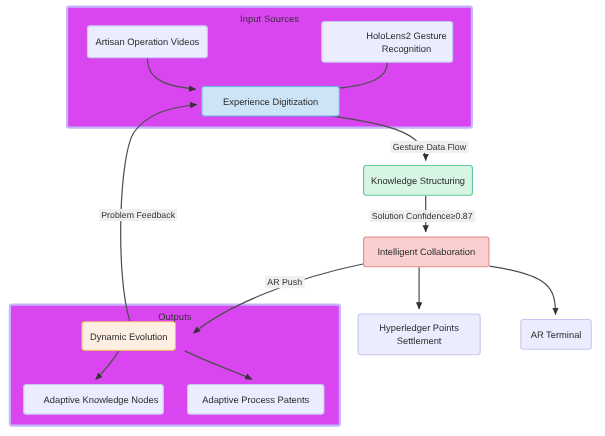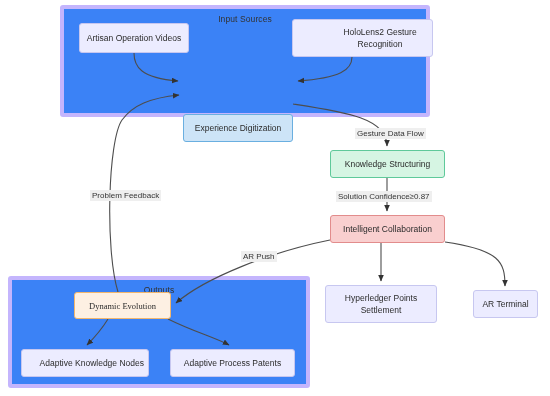--- a/index.html
+++ b/index.html
@@ -20,22 +20,22 @@
   svg.edges {
     position: absolute;
     left: 0;
     top: 0;
     width: 550px;
     height: 396px;
     pointer-events: none;
   }
   .cluster {
     position: absolute;
-    background: #3b82f6;
-    border: 4px solid #c4b5fd;
+    background: #d946ef;
+    border: 2px solid #c4b5fd;
     border-radius: 3px;
     box-sizing: border-box;
   }
   .cluster-label {
     position: absolute;
     left: 0;
     right: 0;
     top: 5px;
     text-align: center;
     font-size: 8.5px;
@@ -125,45 +125,45 @@
       <path d="M108,319 C100,332 92,340 87,345"></path>
 
       <path d="M168,319 C192,331 216,338 229,345"></path>
     </g>
   </svg>
 
   <div class="node n-purple" style="left:79px; top:23px; width:110px; height:30px;">
     <span>Artisan Operation Videos</span>
   </div>
 
-  <div class="node n-purple" style="left:292px; top:19px; width:141px; height:38px;padding-left:39px;">
+  <div class="node n-purple" style="left:292px; top:19px; width:120px; height:38px;padding-left:39px;">
     <span>HoloLens2 Gesture Recognition</span>
   </div>
 
-  <div class="node n-blue" style="left:183px; top:78px; width:110px; height:28px;margin-top:36px;">
+  <div class="node n-blue" style="left:183px; top:78px; width:126px; height:28px;">
     <span>Experience Digitization</span>
   </div>
 
-  <div class="node n-green" style="left:330px; top:150px; width:115px; height:28px;">
+  <div class="node n-green" style="left:330px; top:150px; width:100px; height:28px;">
     <span>Knowledge Structuring</span>
   </div>
 
   <div class="node n-red" style="left:330px; top:215px; width:115px; height:28px;">
     <span>Intelligent Collaboration</span>
   </div>
 
   <div class="node n-purple" style="left:325px; top:285px; width:112px; height:38px;">
     <span>Hyperledger Points Settlement</span>
   </div>
 
   <div class="node n-purple" style="left:473px; top:290px; width:65px; height:28px;">
     <span>AR Terminal</span>
   </div>
 
-  <div class="node n-orange" style="left:74px; top:292px; width:97px; height:27px;font-family:Liberation Serif, serif;">
+  <div class="node n-orange" style="left:74px; top:292px; width:86px; height:27px;">
     <span>Dynamic Evolution</span>
   </div>
 
   <div class="node n-purple" style="left:21px; top:349px; width:128px; height:28px;justify-content:flex-end;">
     <span>Adaptive Knowledge Nodes</span>
   </div>
 
   <div class="node n-purple" style="left:170px; top:349px; width:125px; height:28px;">
     <span>Adaptive Process Patents</span>
   </div>

